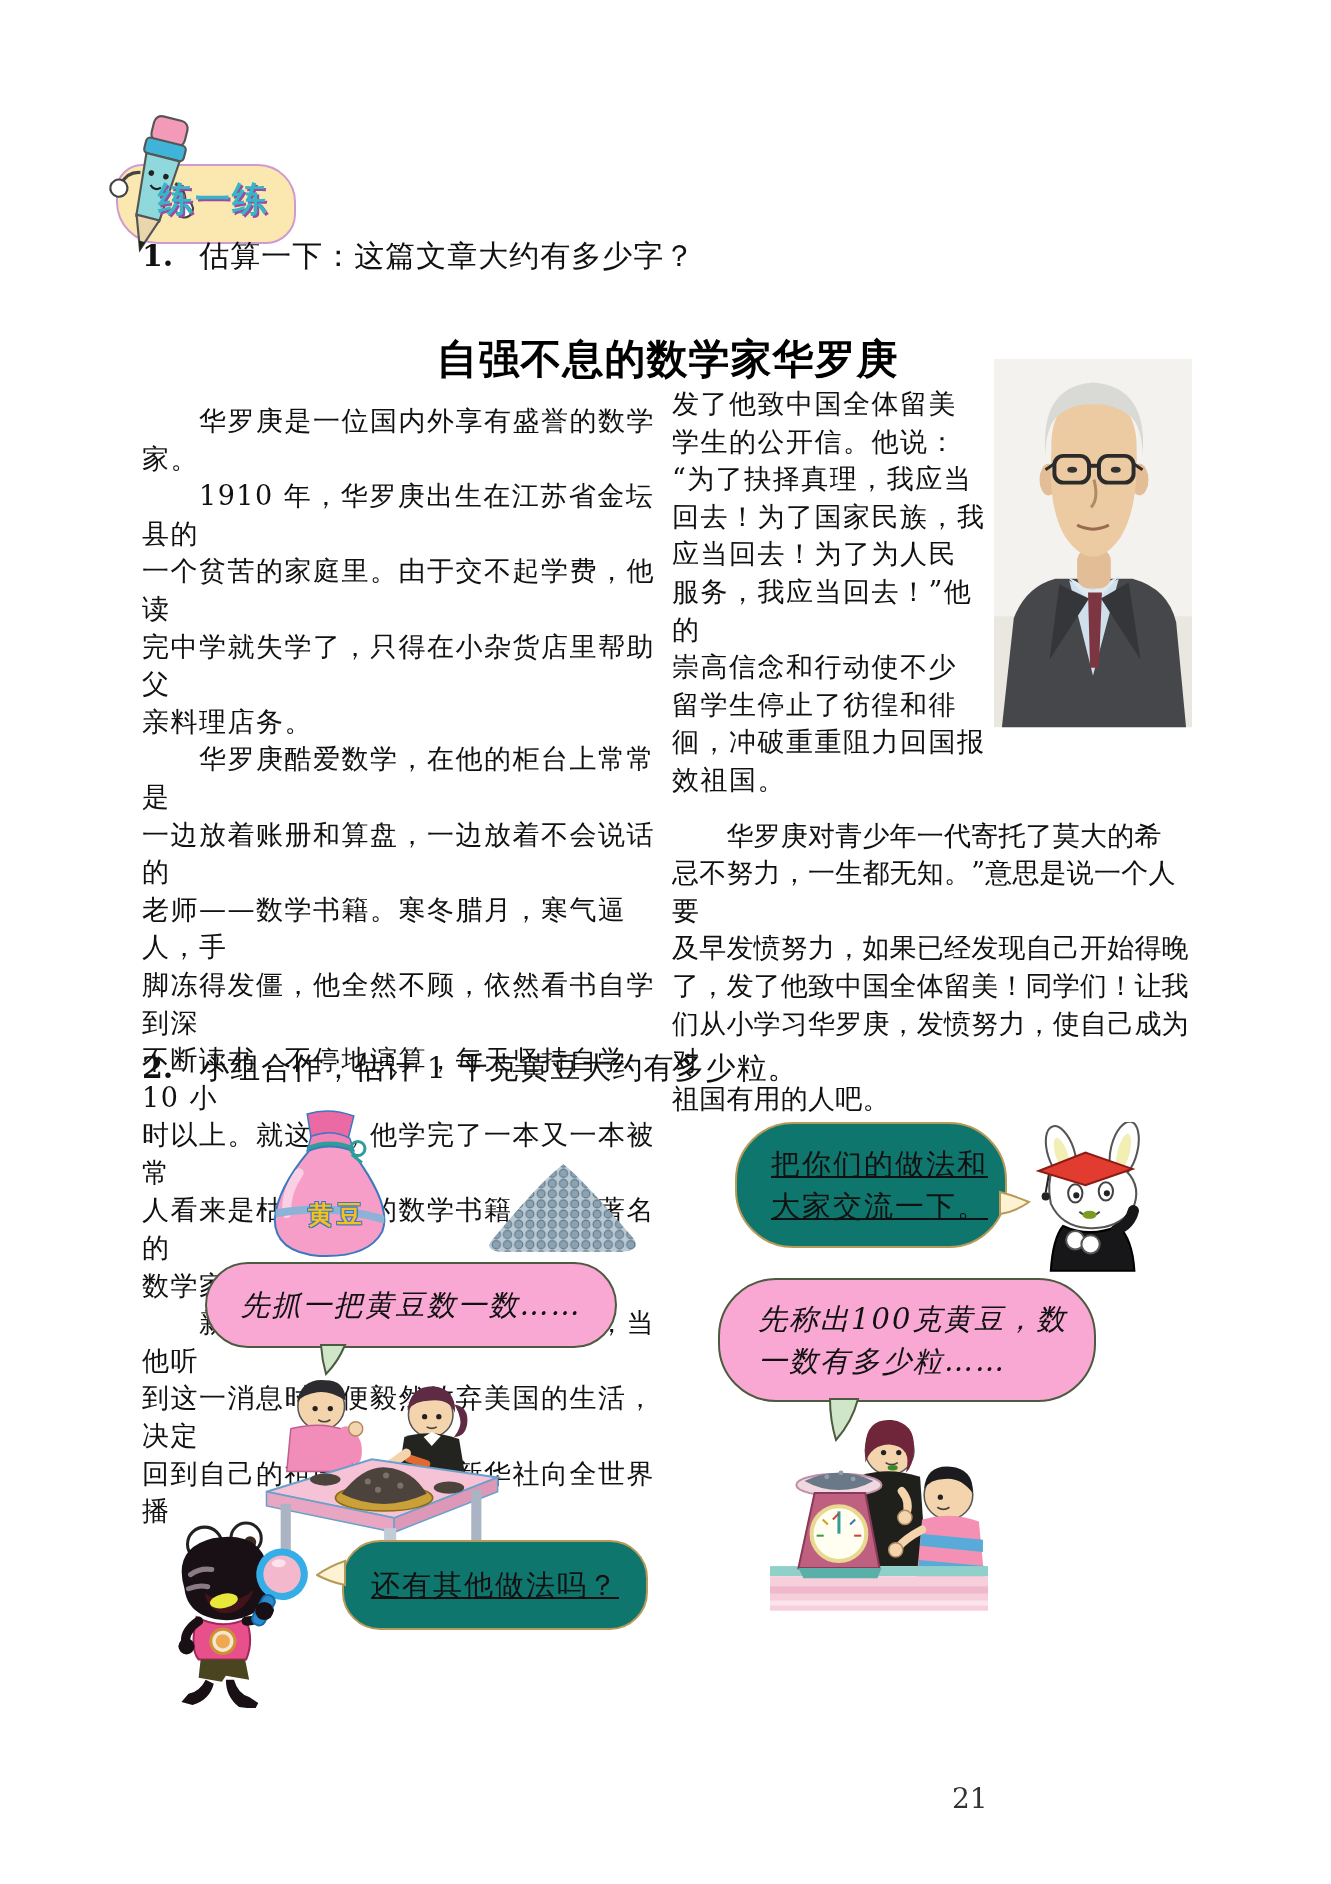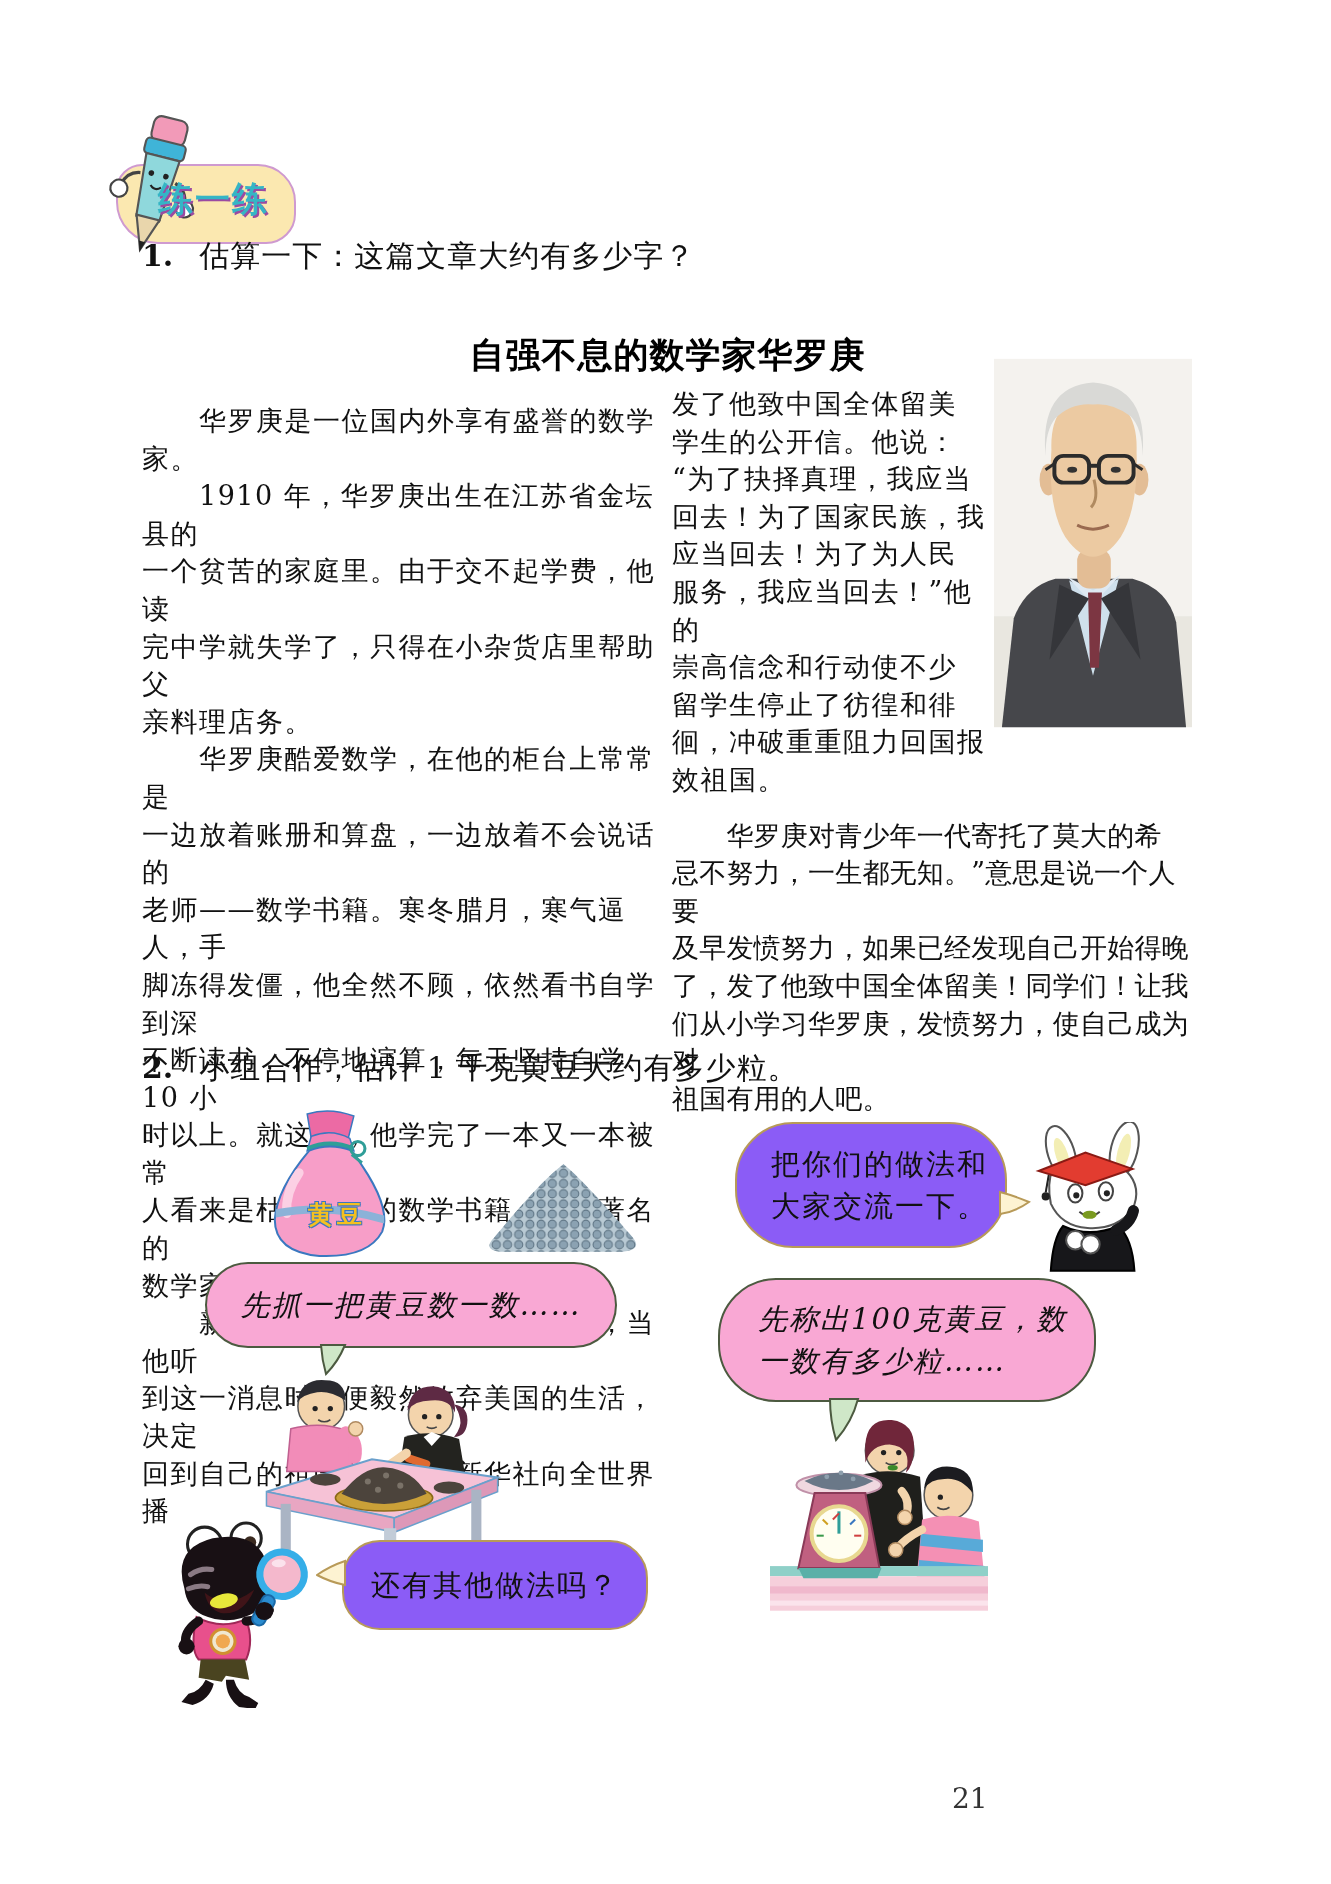--- a/index.html
+++ b/index.html
@@ -18,39 +18,39 @@
 
   
   .q{position:absolute;left:142px;font-size:30px;letter-spacing:1px;white-space:nowrap;}
   .q1{top:236px;}
   .q2{top:1048px;}
   .q-num{font-weight:bold;margin-right:26px;letter-spacing:0;}
 
   
   .article-title{position:absolute;left:140px;top:332px;width:1055px;text-align:center;
                  font-family:"DejaVu Sans","Liberation Sans",sans-serif;font-weight:bold;
-                 font-size:35px;letter-spacing:1px;color:#000;}
+                 font-size:41px;letter-spacing:1px;color:#000;}
   .col-left{position:absolute;left:142px;top:402px;width:518px;
             font-size:27px;line-height:37.6px;letter-spacing:1.5px;}
   .col-right{position:absolute;left:672px;top:385px;width:520px;
              font-size:27px;line-height:37.6px;}
   .right-top{display:flex;}
   .narrow{width:322px;letter-spacing:1.5px;}
   .photo-fig{width:198px;height:372px;margin:-28px 0 0 0;}
   .photo-fig svg{width:100%;height:100%;}
   .wide{margin-top:18px;letter-spacing:0.2px;}
   .tline{white-space:pre-wrap;}
 
   
   .abs{position:absolute;}
   .bubble{position:absolute;border:2px solid #5a5a40;display:flex;align-items:center;
           box-sizing:border-box;z-index:4;}
   .bubble-text{white-space:pre-line;font-size:29px;letter-spacing:2px;line-height:42px;}
   .green{background:#f9a8d4;border-color:#4c5a40;font-style:italic;}
-  .cream{background:#8b5cf6;border-color:#b89a58;}
+  .cream{background:#0f766e;border-color:#b89a58;text-decoration:underline;}
   .b-grab{left:205px;top:1262px;width:412px;height:86px;border-radius:46px;justify-content:center;}
   .b-weigh{left:718px;top:1278px;width:378px;height:124px;border-radius:58px;padding-left:38px;}
   .b-rabbit{left:735px;top:1122px;width:272px;height:126px;border-radius:58px;padding-left:34px;}
   .b-other{left:342px;top:1540px;width:306px;height:90px;border-radius:38px;justify-content:center;}
   .tail{position:absolute;z-index:5;}
 
   .bag-label{position:absolute;left:292px;top:1198px;z-index:3;width:90px;text-align:center;
              font-family:"DejaVu Sans","Liberation Sans",sans-serif;font-weight:bold;font-size:25px;
              color:#f4c020;letter-spacing:4px;
              text-shadow:-1px -1px 0 #3a78c0,1px -1px 0 #3a78c0,-1px 1px 0 #3a78c0,1px 1px 0 #3a78c0;}

